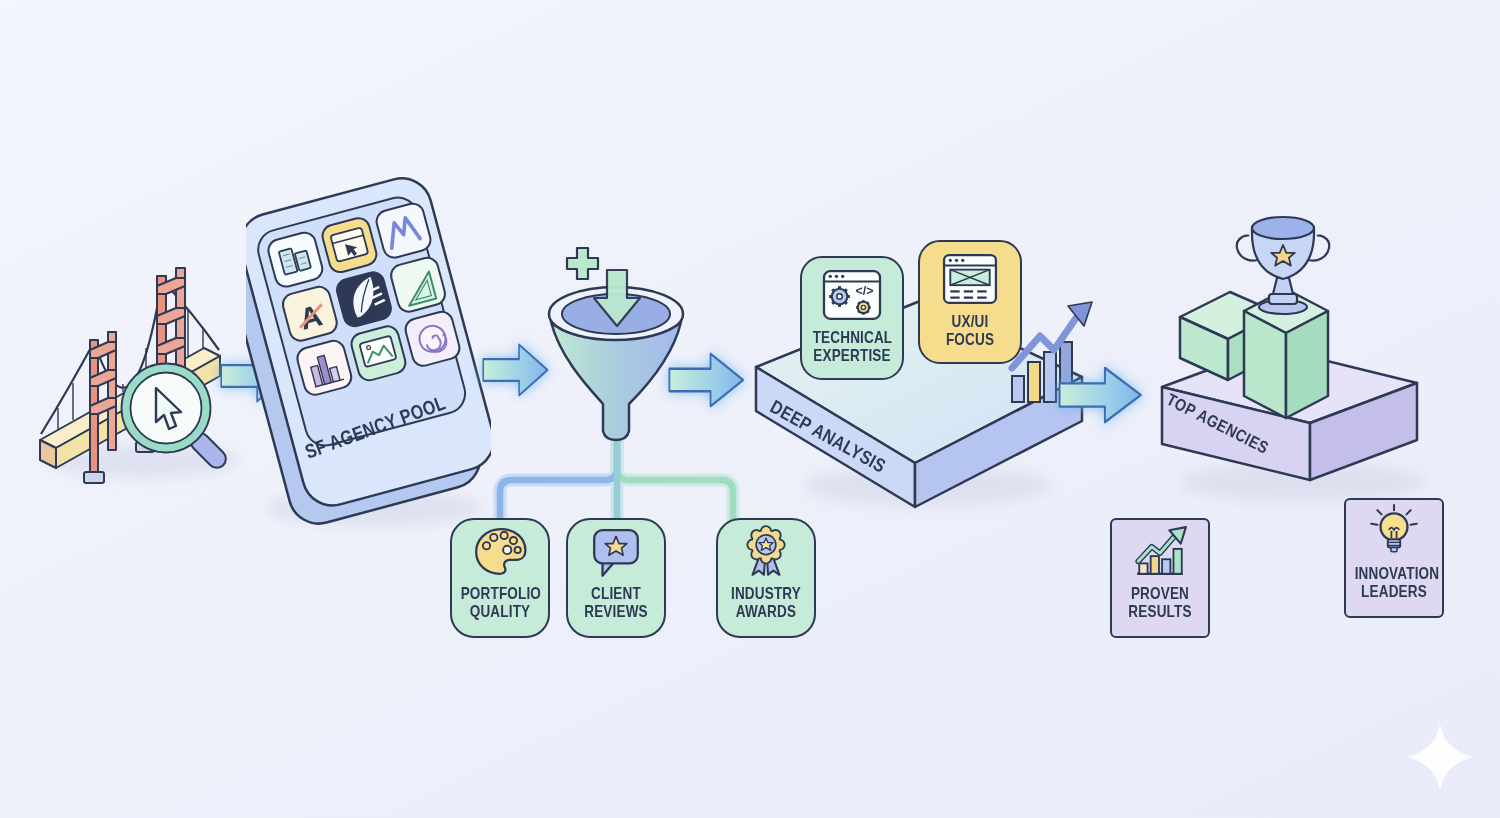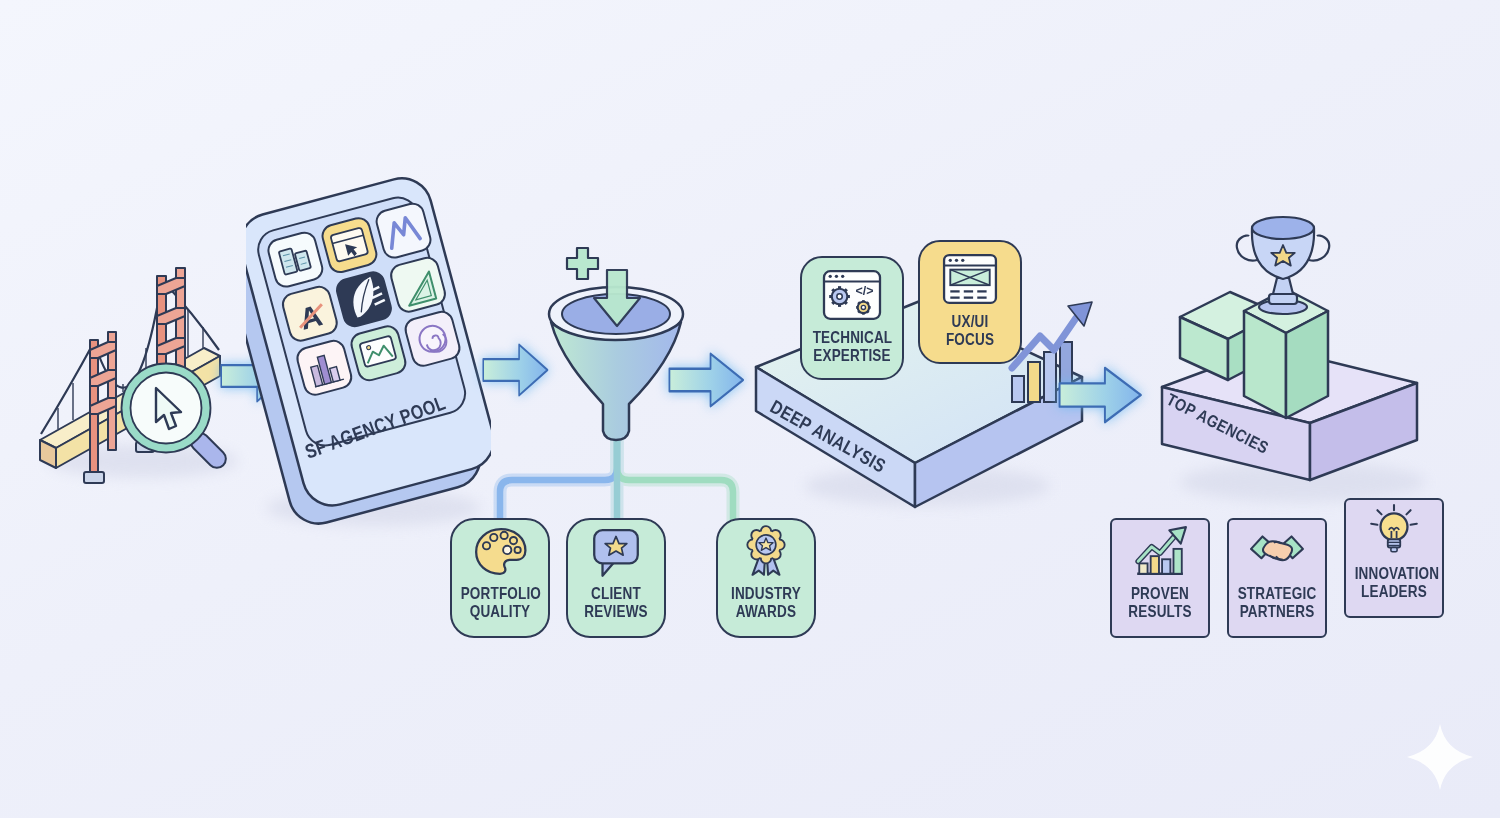--- a/index.html
+++ b/index.html
@@ -390,32 +390,20 @@
         <rect x="29" y="34" width="8" height="14" fill="#b9c8f0"></rect>
         <rect x="40" y="24" width="8" height="24" fill="#aee4c8"></rect>
       </g>
       <polyline points="6,36 19,22 27,28 40,13" fill="none" stroke="#2e3a55" stroke-width="5.5" stroke-linecap="round" stroke-linejoin="round"></polyline>
       <polyline points="6,36 19,22 27,28 40,13" fill="none" stroke="#a7e3c6" stroke-width="2.8" stroke-linecap="round" stroke-linejoin="round"></polyline>
       <polygon points="36,6 52,3 47,19" fill="#a7e3c6" stroke="#2e3a55" stroke-width="2" stroke-linejoin="round"></polygon>
     </svg>
     <div class="card-label">PROVEN RESULTS</div>
   </div>
 
-  <div class="card lav" style="left:1227px;top:518px">
-    <svg width="58" height="56" viewBox="0 0 54 54">
-      <g stroke="#2e3a55" stroke-width="2" stroke-linejoin="round">
-        <polygon points="2,24 13,12 23,21 12,33" fill="#a7e3c6"></polygon>
-        <polygon points="52,24 41,12 31,21 42,33" fill="#a7e3c6"></polygon>
-        <path d="M14,23 Q18,15 26,17 L37,20 Q43,22 41,27 L39,31 Q35,37 28,34 L18,30 Q12,27 14,23 Z" fill="#f6cfae"></path>
-        <path d="M20,30 q2.5,3.5 6.5,3.5 M26,31 q2.5,3.5 6.5,3" fill="none" stroke-width="1.6"></path>
-        <path d="M24,18 q4,-2 7,1" fill="none" stroke-width="1.6"></path>
-      </g>
-    </svg>
-    <div class="card-label">STRATEGIC PARTNERS</div>
-  </div>
 
   <div class="card lav" style="left:1344px;top:498px">
     <svg width="58" height="56" viewBox="0 0 54 54">
       <g stroke="#2e3a55" stroke-width="2" stroke-linecap="round">
         <line x1="27" y1="1" x2="27" y2="6"></line>
           <line x1="11" y1="6" x2="15" y2="10"></line>
           <line x1="43" y1="6" x2="39" y2="10"></line>
         <line x1="5" y1="19" x2="11" y2="20"></line>
           <line x1="49" y1="19" x2="43" y2="20"></line>
       </g>

